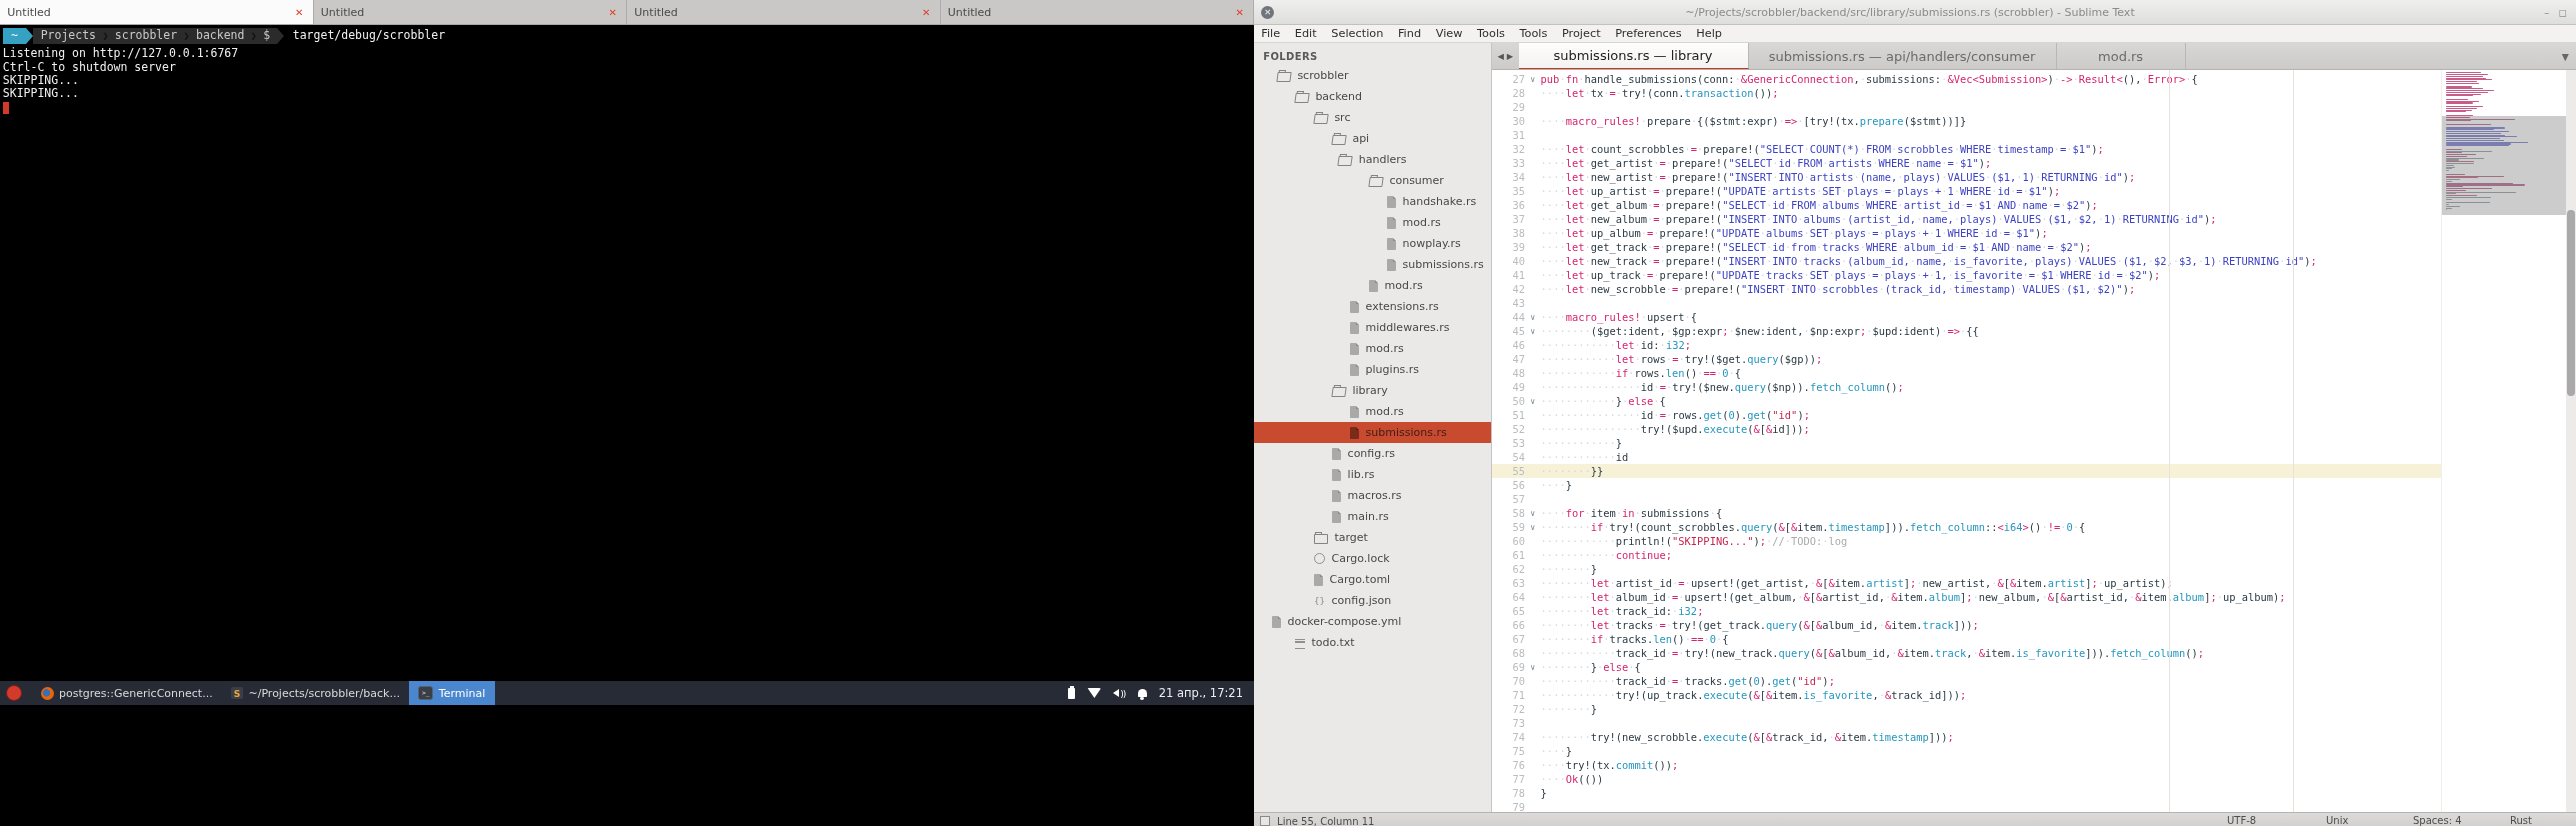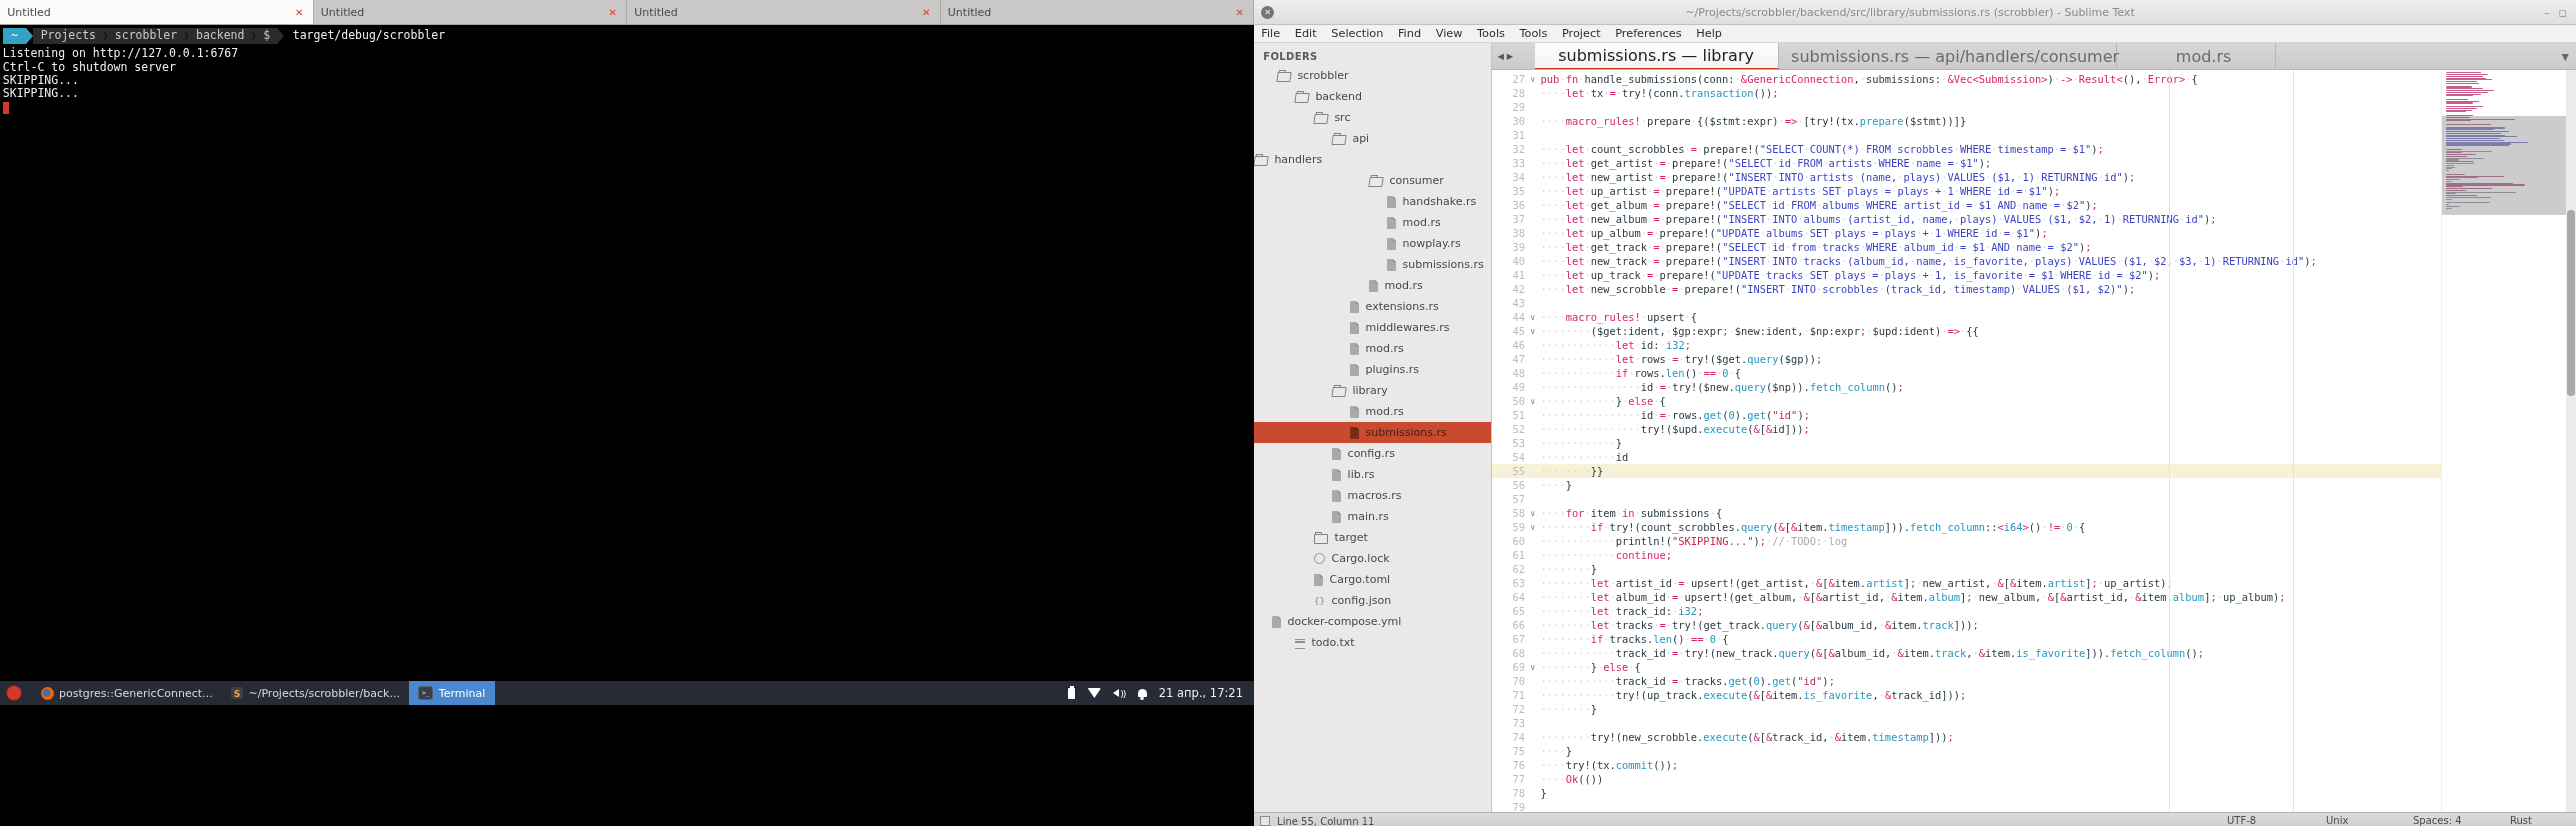--- a/index.html
+++ b/index.html
@@ -76,22 +76,22 @@
   .tree-row.selected .ic-doc::before{border-color:transparent #c84b30 #5a1d10 transparent;}
   .ic-gear{width:9.2px;height:9.2px;border:1.8px solid #909090;border-radius:50%;position:relative;}
   .ic-braces{font-size:9.2px;color:#8a8a8a;font-family:"DejaVu Sans Mono",monospace;}
   .ic-lines{width:10px;height:8.3px;border-top:1.8px solid #909090;border-bottom:1.8px solid #909090;position:relative;margin-top:1.8px;}
   .ic-lines::before{content:"";position:absolute;top:1.8px;left:0;width:10px;height:1.8px;background:#909090;}
 
   #editor{flex:1;display:flex;flex-direction:column;position:relative;}
   #etabbar{height:26px;background:linear-gradient(#d8d7d6,#cccbc9);border-bottom:0.9px solid #b5b3b1;
     display:flex;align-items:stretch;}
   #etab-arrows{display:flex;align-items:center;gap:2.8px;padding:0 5.5px;color:#555;font-size:8.3px;}
-  .etab{display:flex;align-items:center;justify-content:center;font-size:16px;color:#6b6b6b;
-    border-right:0.9px solid #b9b7b5;padding:0 25px;white-space:nowrap;margin-left:16px;}
+  .etab{display:flex;align-items:center;justify-content:center;font-size:13px;color:#6b6b6b;
+    border-right:0.9px solid #b9b7b5;padding:0 18px;white-space:nowrap;}
   .etab.active{background:linear-gradient(#fdfdfc,#f4f3f2);color:#222;border-bottom:1.8px solid #c5361f;}
   #etab-overflow{margin-left:auto;display:flex;align-items:center;padding-right:7.3px;color:#666;font-size:9.2px;}
 
   #code-wrap{flex:1;position:relative;background:#fff;display:flex;overflow:hidden;}
   #code-scroll{width:949px;position:relative;font-family:"DejaVu Sans Mono",monospace;
     font-size:10.4px;line-height:14px;padding-top:1.8px;}
   .ruler{position:absolute;top:0;bottom:0;width:0.9px;background:#e6e2dd;}
   .cl{height:14px;display:flex;white-space:pre;}
   .cl.cur{background:#f7f1d8;}
   .ln{width:33px;text-align:right;color:#b9bdbf;flex:none;}
@@ -228,21 +228,21 @@
               <span>backend</span>
             </div>
             <div class="tree-row" style="padding-left: 60px;">
               <span class="ic ic-folder open"></span>
               <span>src</span>
             </div>
             <div class="tree-row" style="padding-left: 78px;">
               <span class="ic ic-folder open"></span>
               <span>api</span>
             </div>
-            <div class="tree-row" style="">
+            <div class="tree-row" style=" justify-content: center;">
               <span class="ic ic-folder open"></span>
               <span>handlers</span>
             </div>
             <div class="tree-row" style="padding-left: 115px;">
               <span class="ic ic-folder open"></span>
               <span>consumer</span>
             </div>
             <div class="tree-row" style="padding-left: 133px;">
               <span class="ic ic-doc"></span>
               <span>handshake.rs</span>

